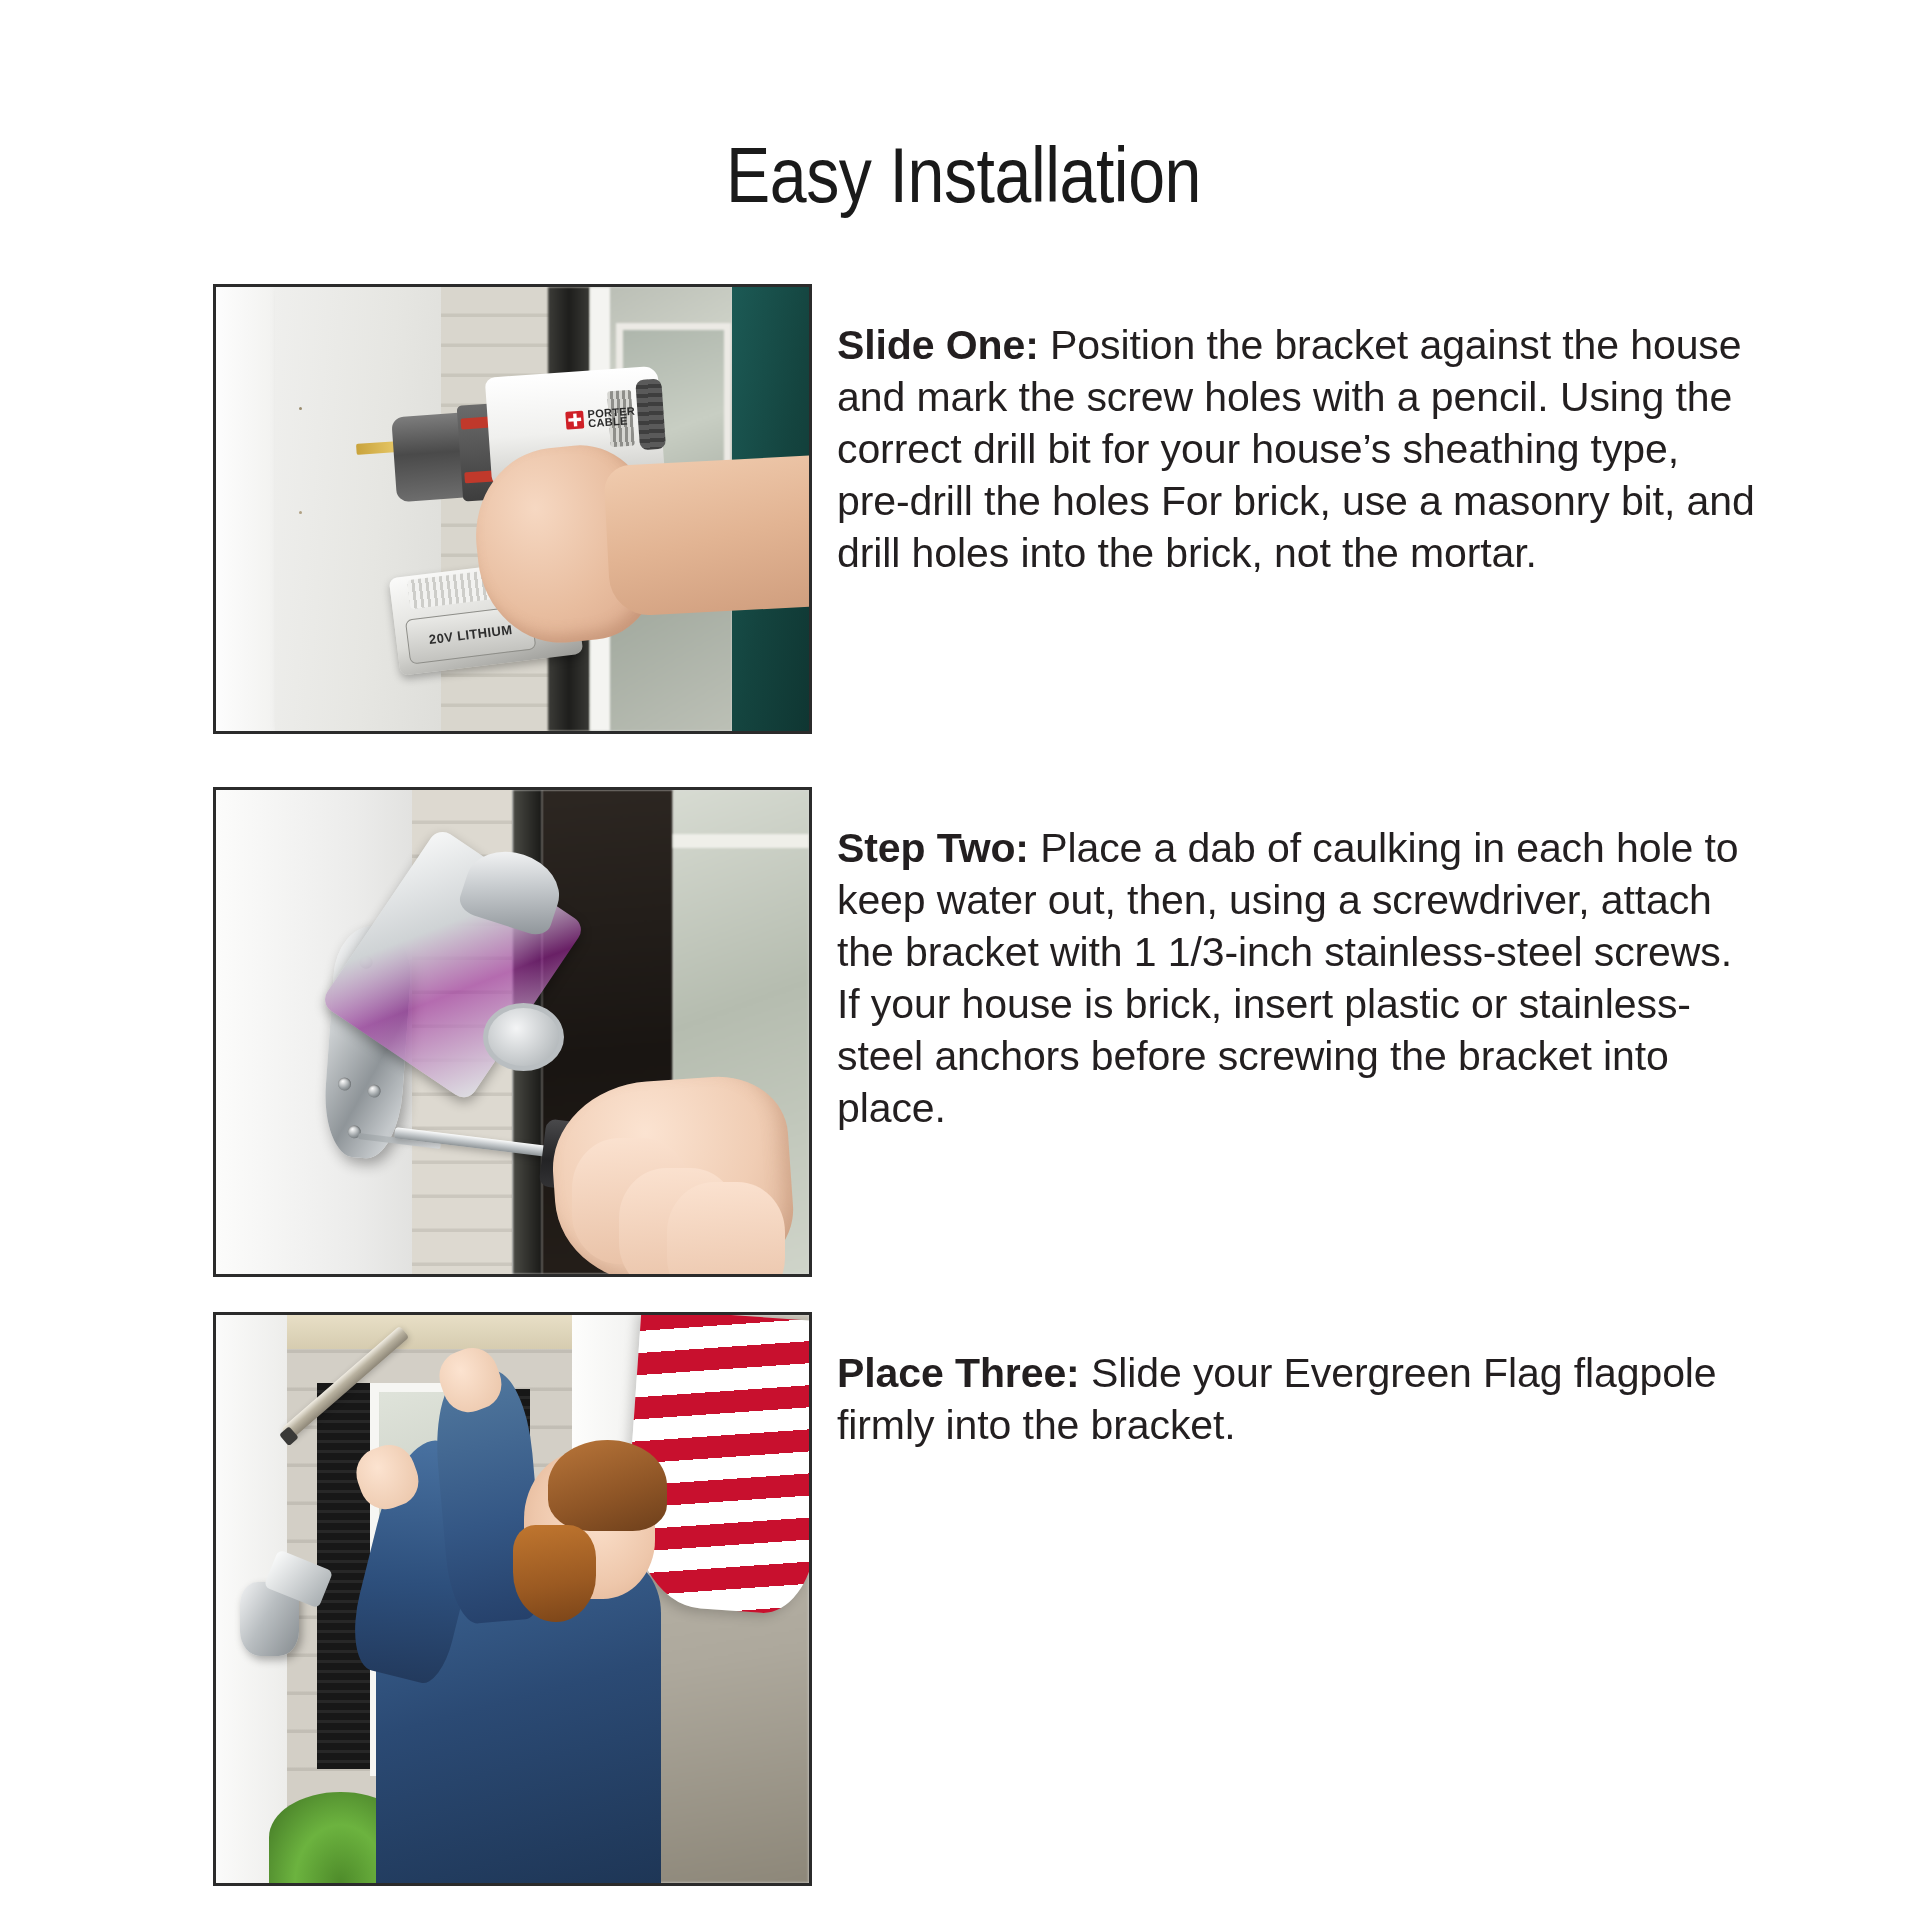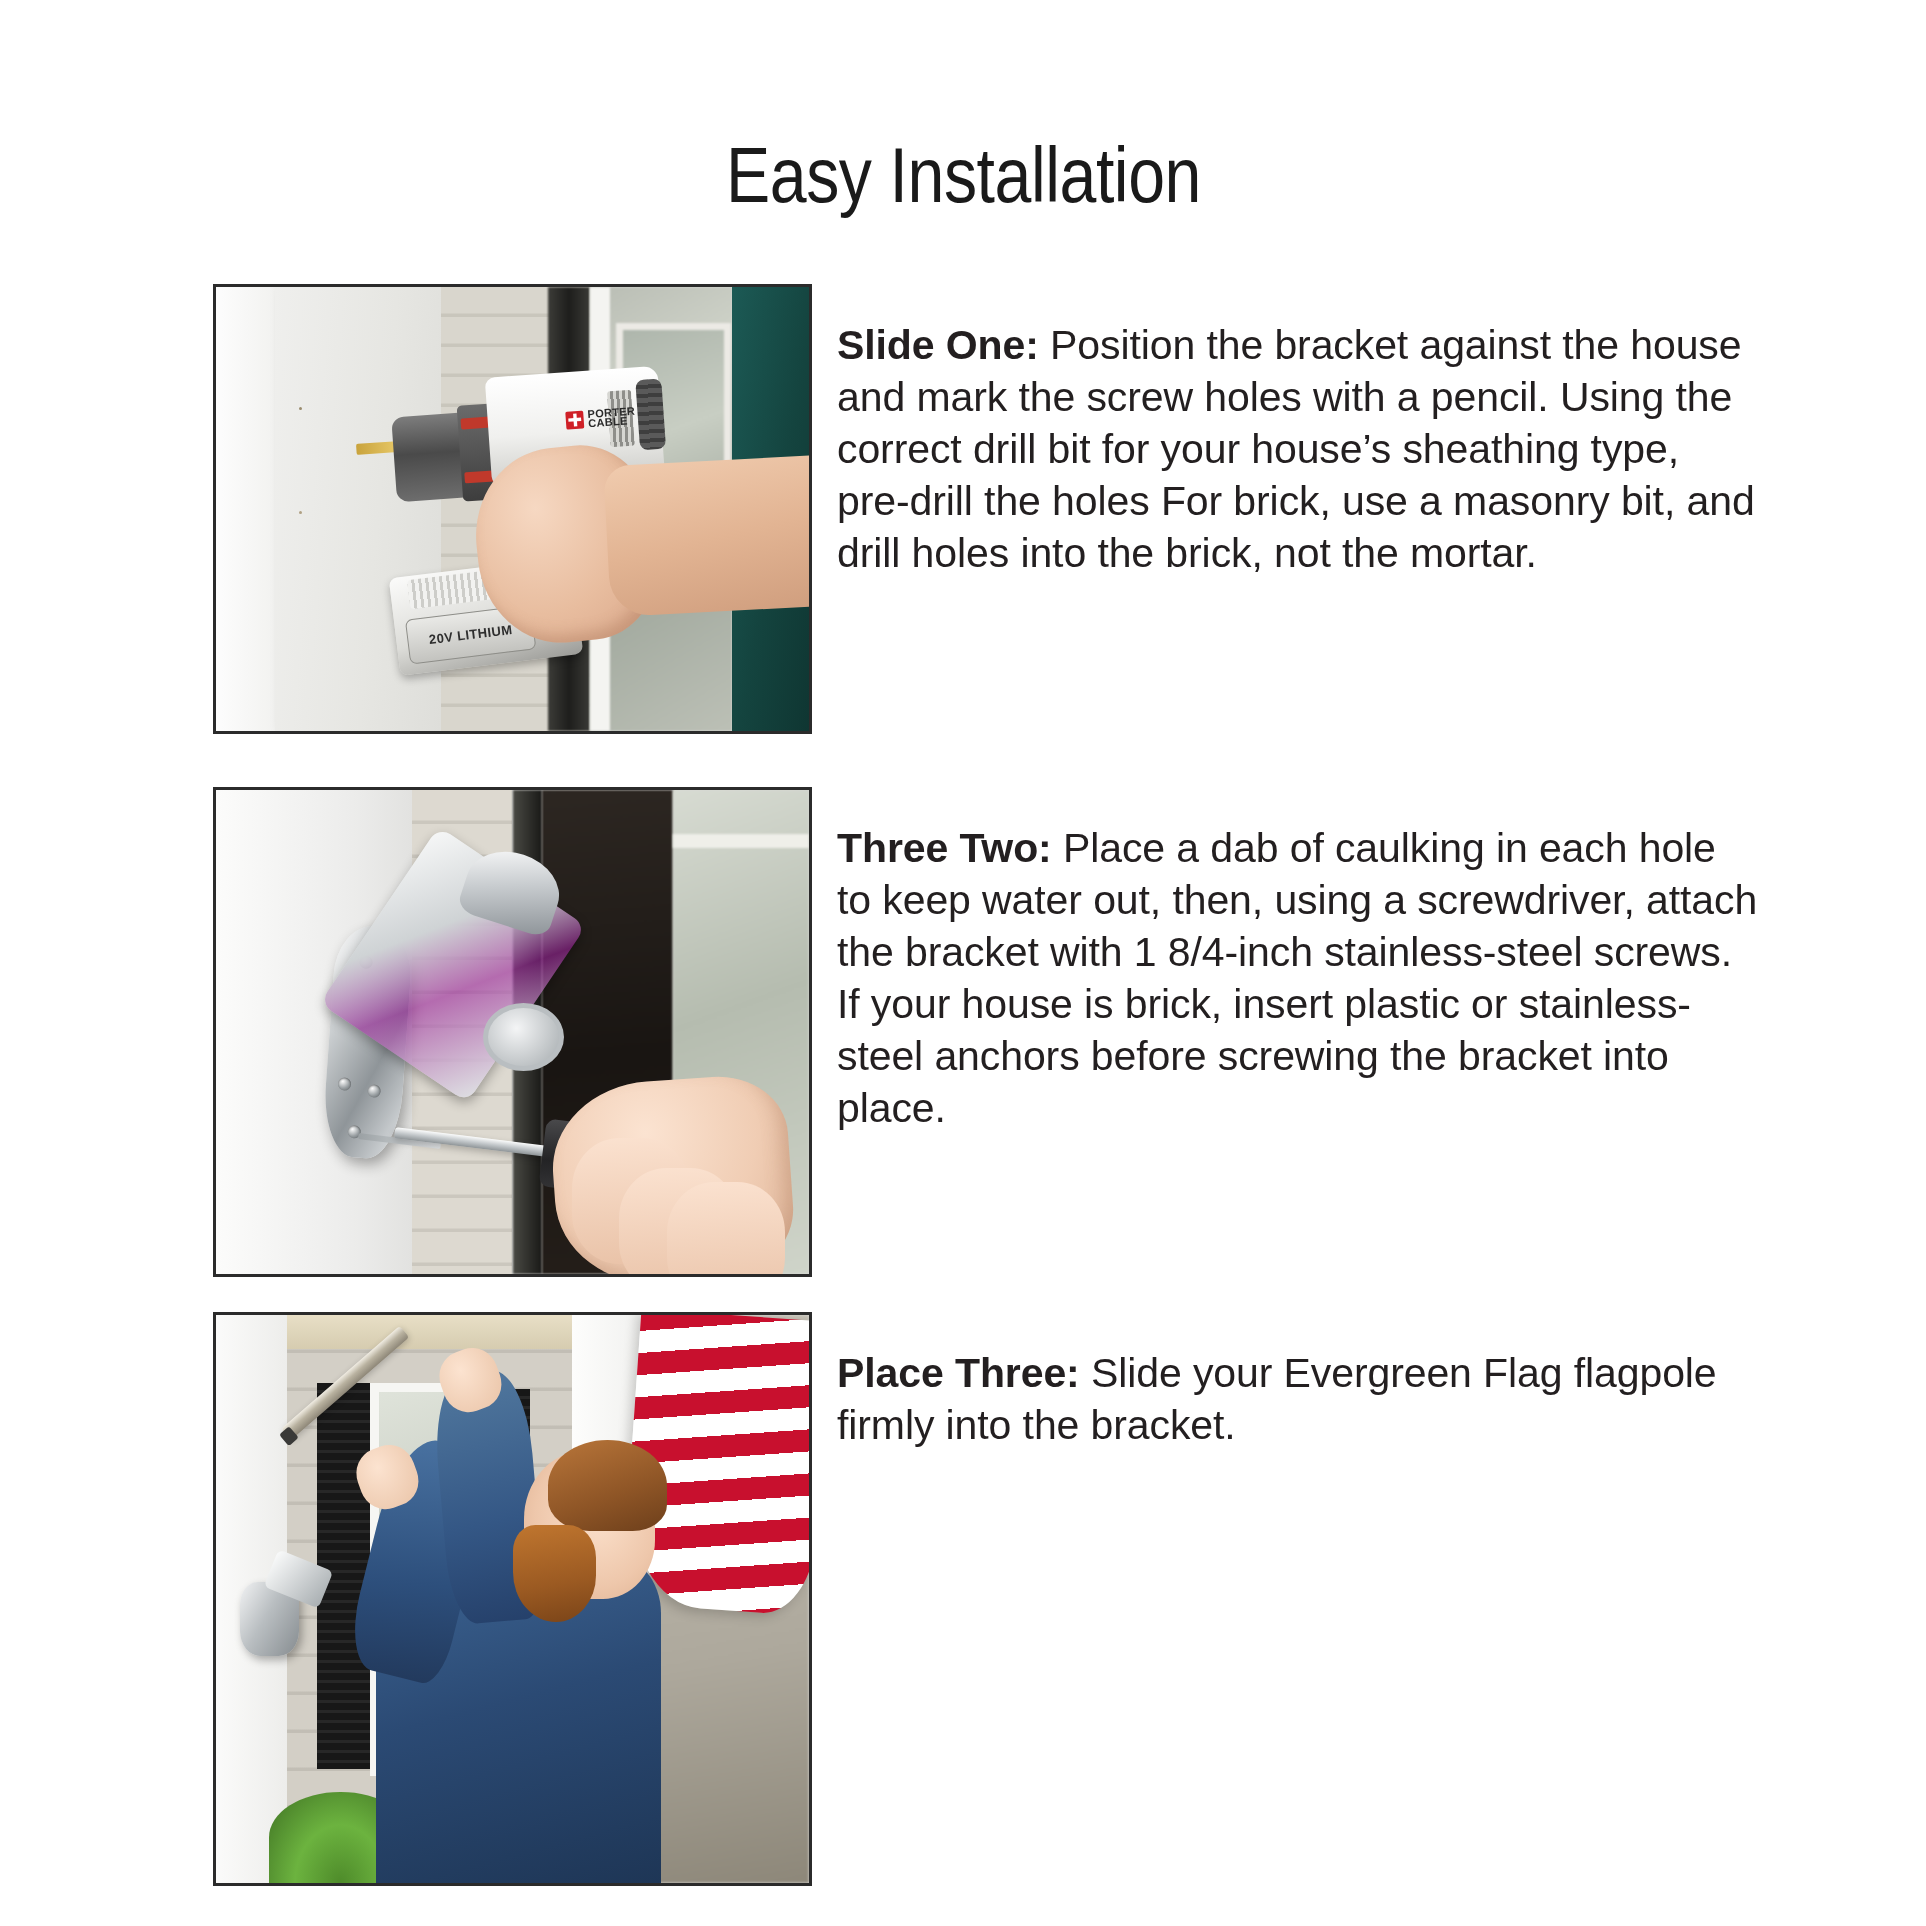--- a/index.html
+++ b/index.html
@@ -551,21 +551,21 @@
           <div class="p2-sd-blue"></div>
         </div>
         <div class="p2-hand"></div>
         <span class="p2-finger p2-f1"></span>
         <span class="p2-finger p2-f2"></span>
         <span class="p2-finger p2-f3"></span>
       </div>
     </div>
 
     <p class="step-text">
-      <span class="step-label">Three Two:</span><span> Place a dab of caulking in each hole to keep water out, then, using a screwdriver, attach the bracket with 1 8/4-inch stainless-steel screws. If your house is brick, insert plastic or stainless-steel anchors before screwing the bracket into place.</span>
+      <span class="step-label">Step Two:</span><span> Place a dab of caulking in each hole to keep water out, then, using a screwdriver, attach the bracket with 1 1/3-inch stainless-steel screws. If your house is brick, insert plastic or stainless-steel anchors before screwing the bracket into place.</span>
     </p>
   </div>
 
   <div class="step-row" id="step-row-3">
 
     <div class="step-figure" id="figure-3">
       <div class="photo">
         <div class="p3-siding"></div>
         <div class="p3-ceiling"></div>
         <div class="p3-shutter"></div>

